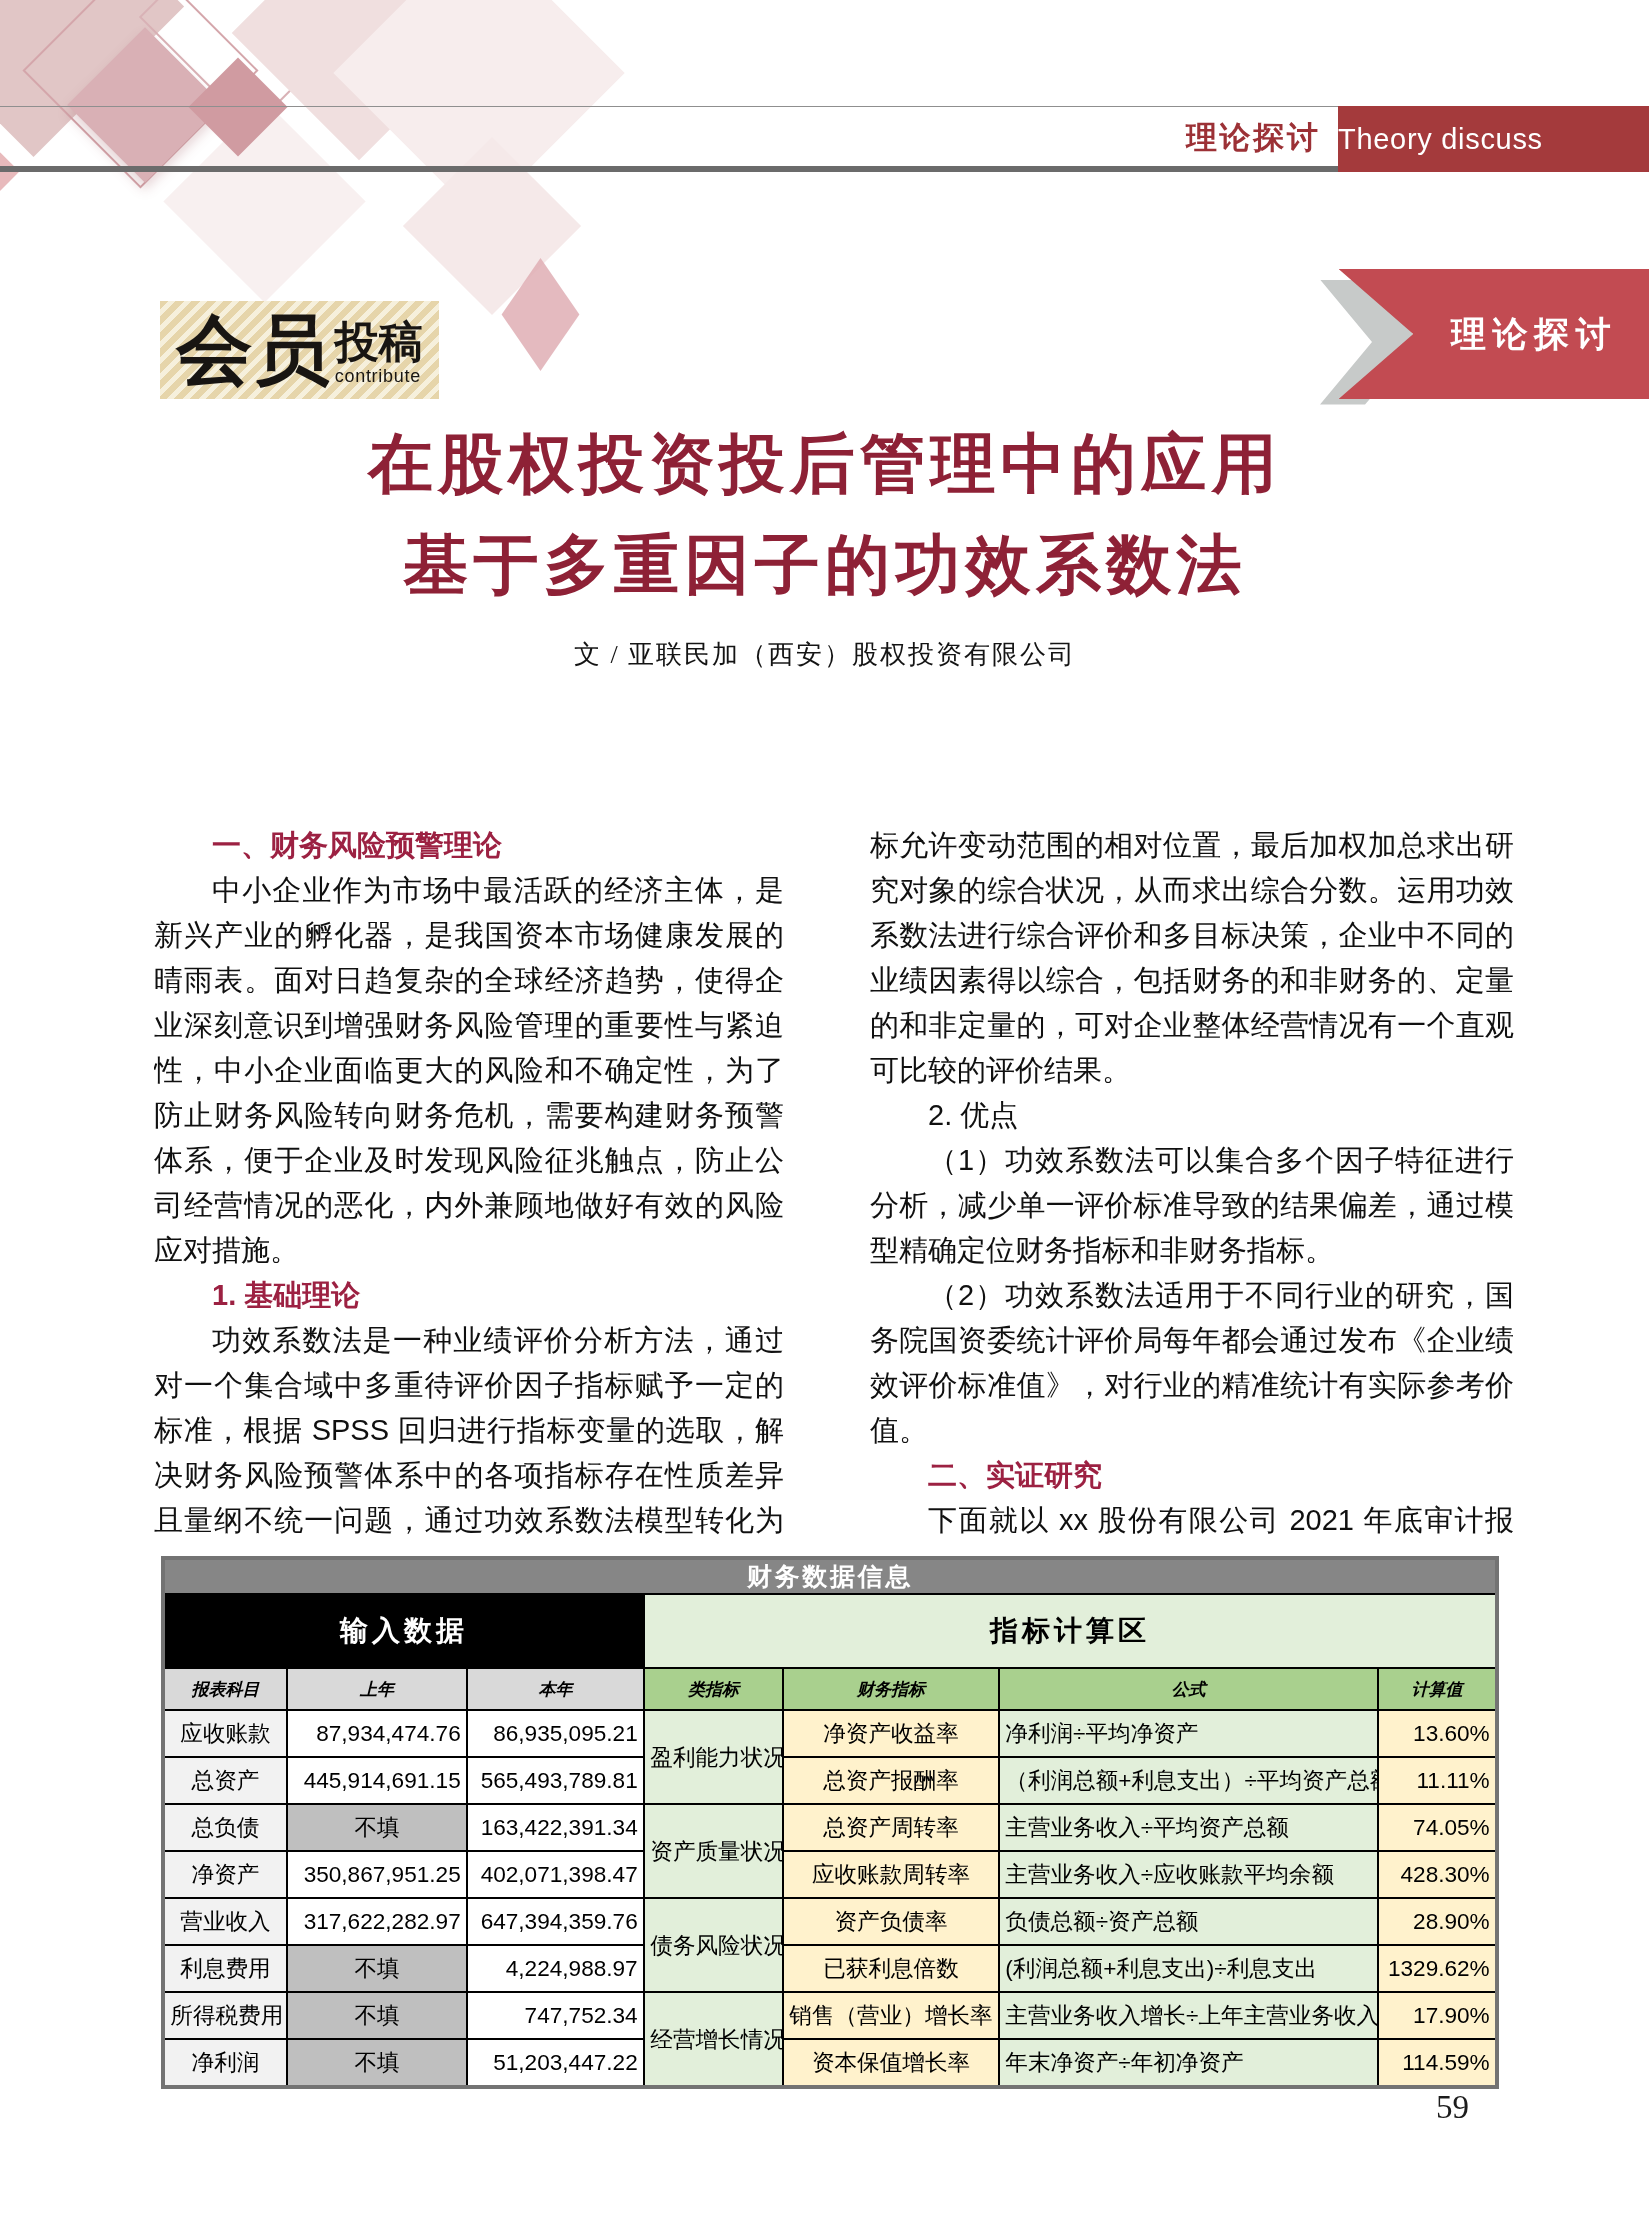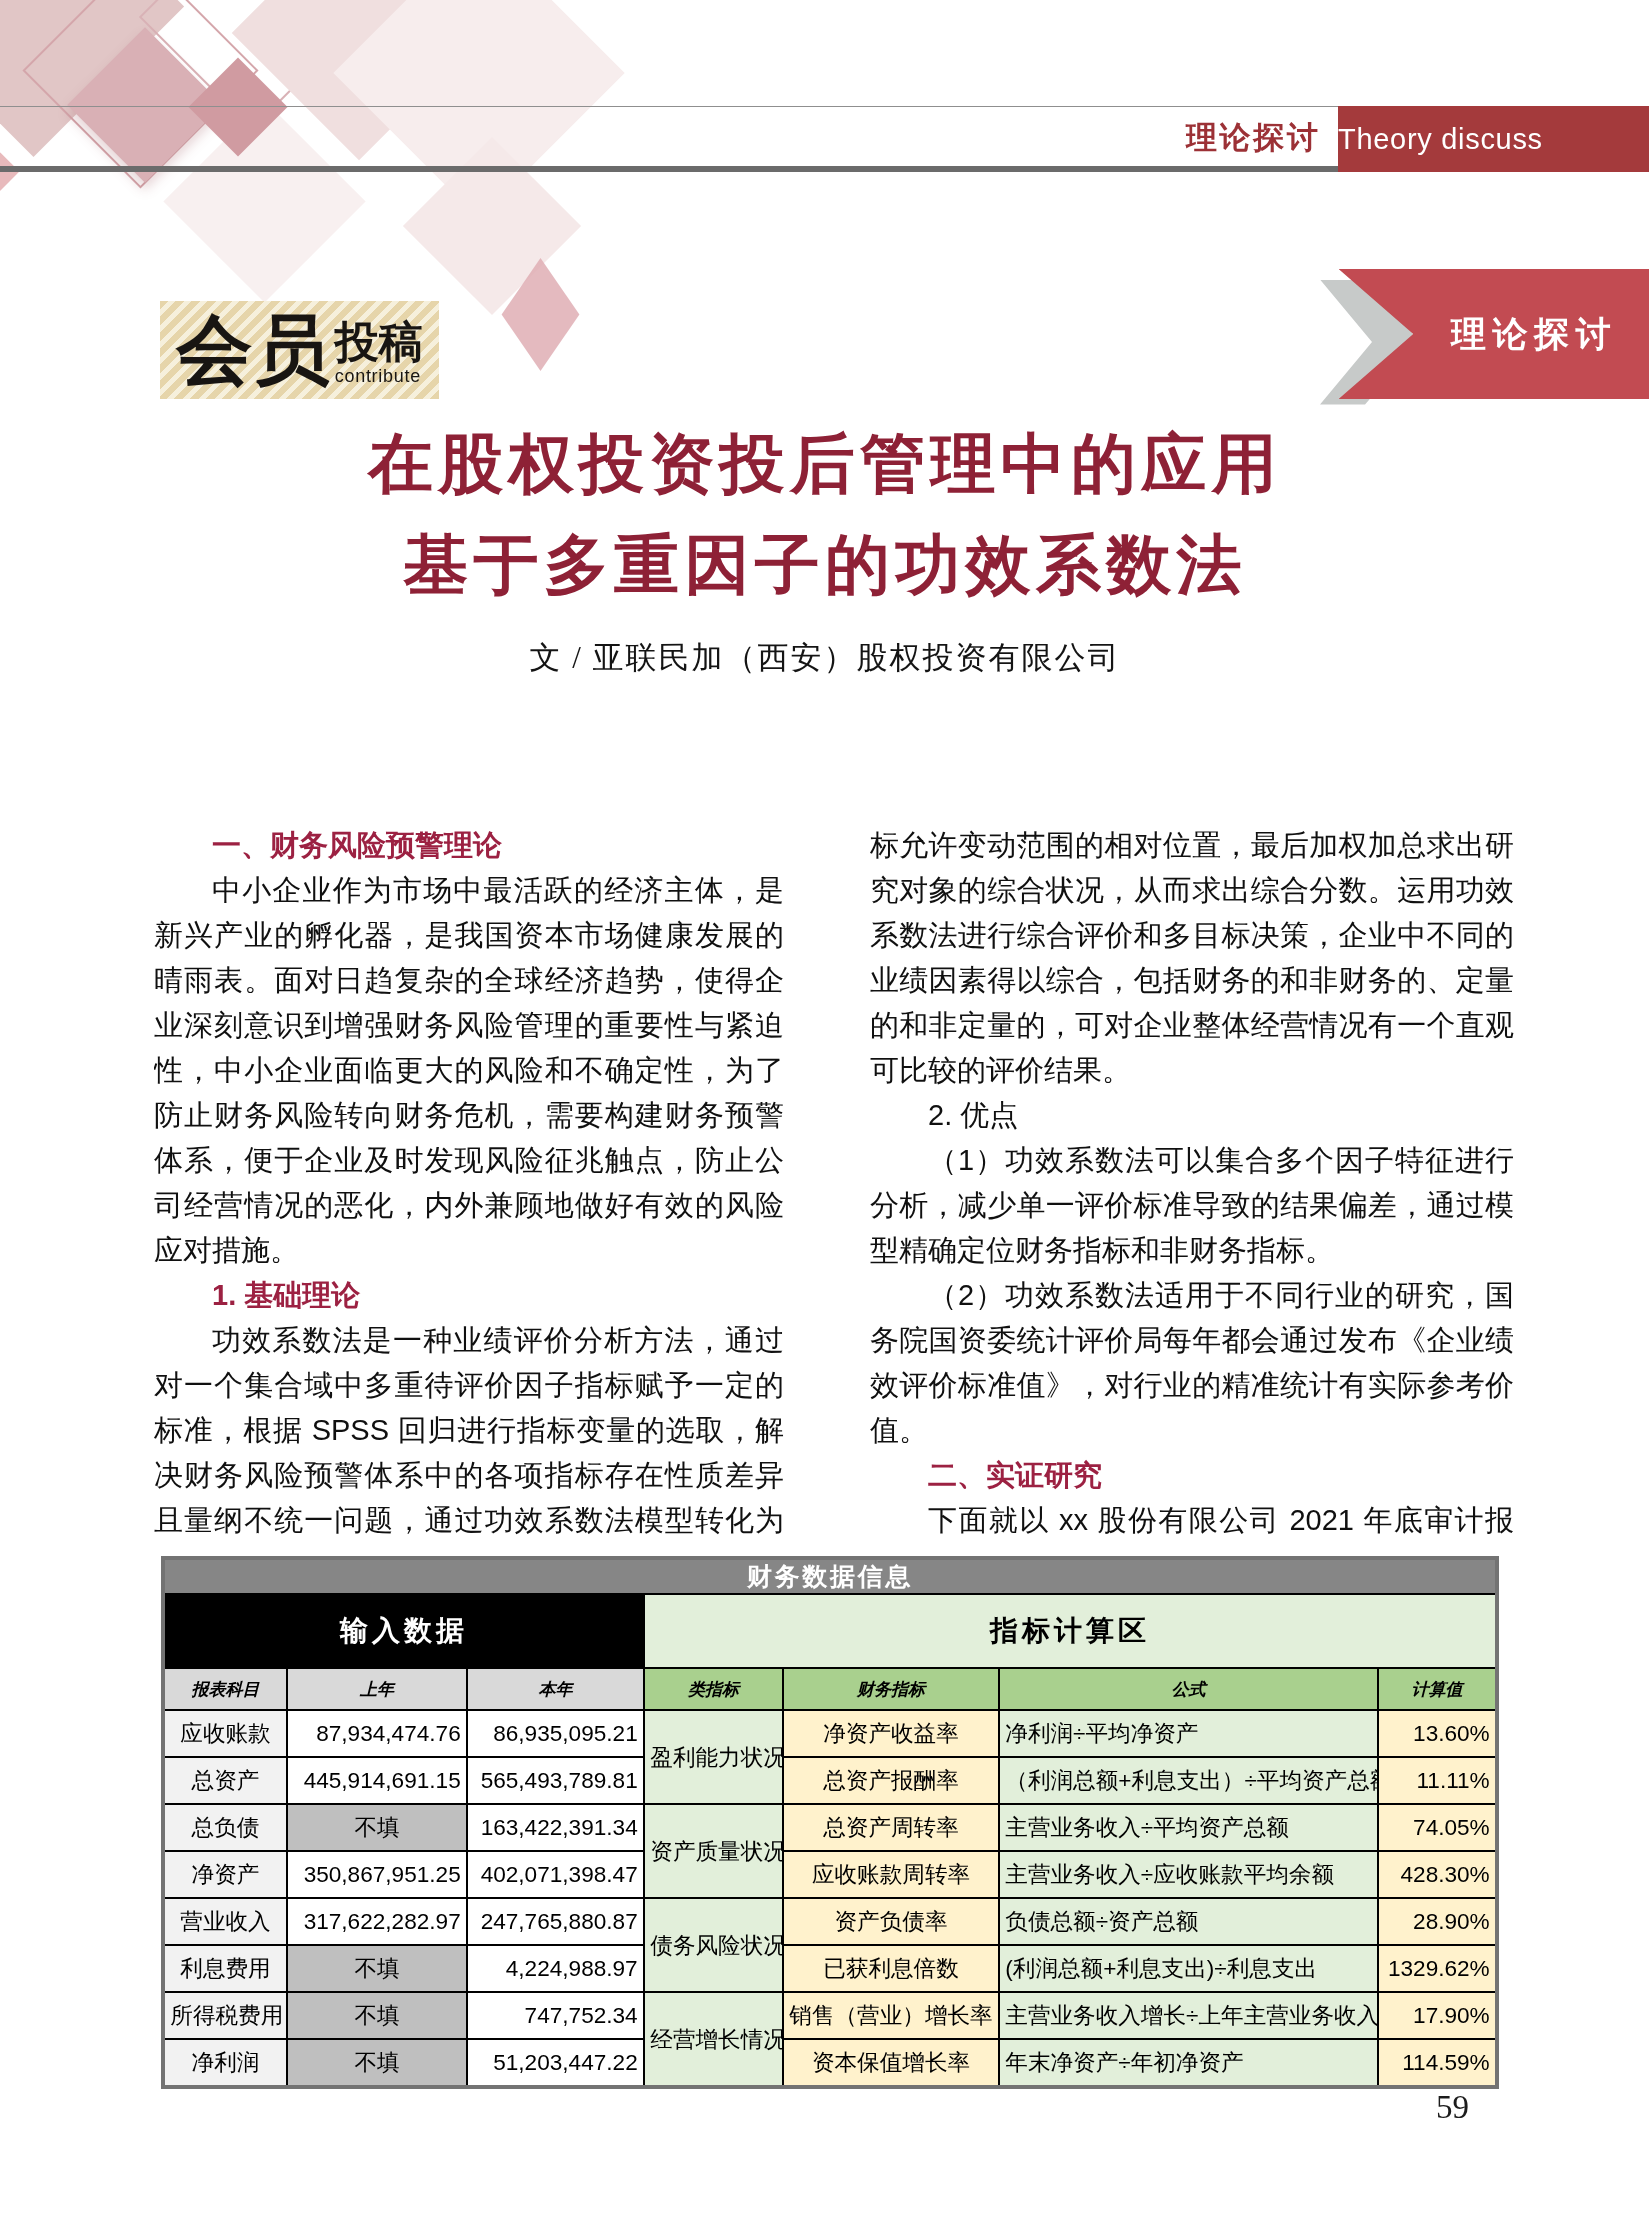--- a/index.html
+++ b/index.html
@@ -58,21 +58,21 @@
   .ribbon-body span{font-family:"Liberation Serif",serif;font-weight:bold;font-size:35px;color:#fff;letter-spacing:6.6px;}
   
   .title{
     position:absolute;left:0;top:414px;width:100%;margin:0;text-align:center;z-index:2;
     font-family:"Liberation Serif",serif;font-weight:bold;font-size:65px;line-height:101px;
     color:var(--title-red,#8e2136);letter-spacing:5.3px;
   }
   .title span{display:block;}
   .byline{
     position:absolute;left:0;top:637px;width:100%;text-align:center;z-index:2;
-    font-family:"Liberation Serif",serif;font-size:31px;color:#141414;letter-spacing:2px;
+    font-family:"Liberation Serif",serif;font-size:26px;color:#141414;letter-spacing:2px;
   }
   
   .col{
     position:absolute;top:823px;height:726px;overflow:hidden;z-index:2;
     font-size:29px;line-height:45px;text-align:justify;color:#101010;
   }
   .col-left{left:154px;width:630px;}
   .col-right{left:870px;width:644px;}
   .col p{margin:0;text-indent:2em;}
   .col p.heading{color:var(--heading-red,#9c2142);font-weight:bold;}
@@ -224,21 +224,21 @@
           <td class="c-subject">净资产</td>
           <td class="c-num">350,867,951.25</td>
           <td class="c-num">402,071,398.47</td>
           <td class="c-ind">应收账款周转率</td>
           <td class="c-formula">主营业务收入÷应收账款平均余额</td>
           <td class="c-value">428.30%</td>
         </tr>
         <tr>
           <td class="c-subject">营业收入</td>
           <td class="c-num">317,622,282.97</td>
-          <td class="c-num">247,765,880.87</td>
+          <td class="c-num">647,394,359.76</td>
           <td class="c-group" rowspan="2">债务风险状况</td>
           <td class="c-ind">资产负债率</td>
           <td class="c-formula">负债总额÷资产总额</td>
           <td class="c-value">28.90%</td>
         </tr>
         <tr>
           <td class="c-subject">利息费用</td>
           <td class="c-na">不填</td>
           <td class="c-num">4,224,988.97</td>
           <td class="c-ind">已获利息倍数</td>

